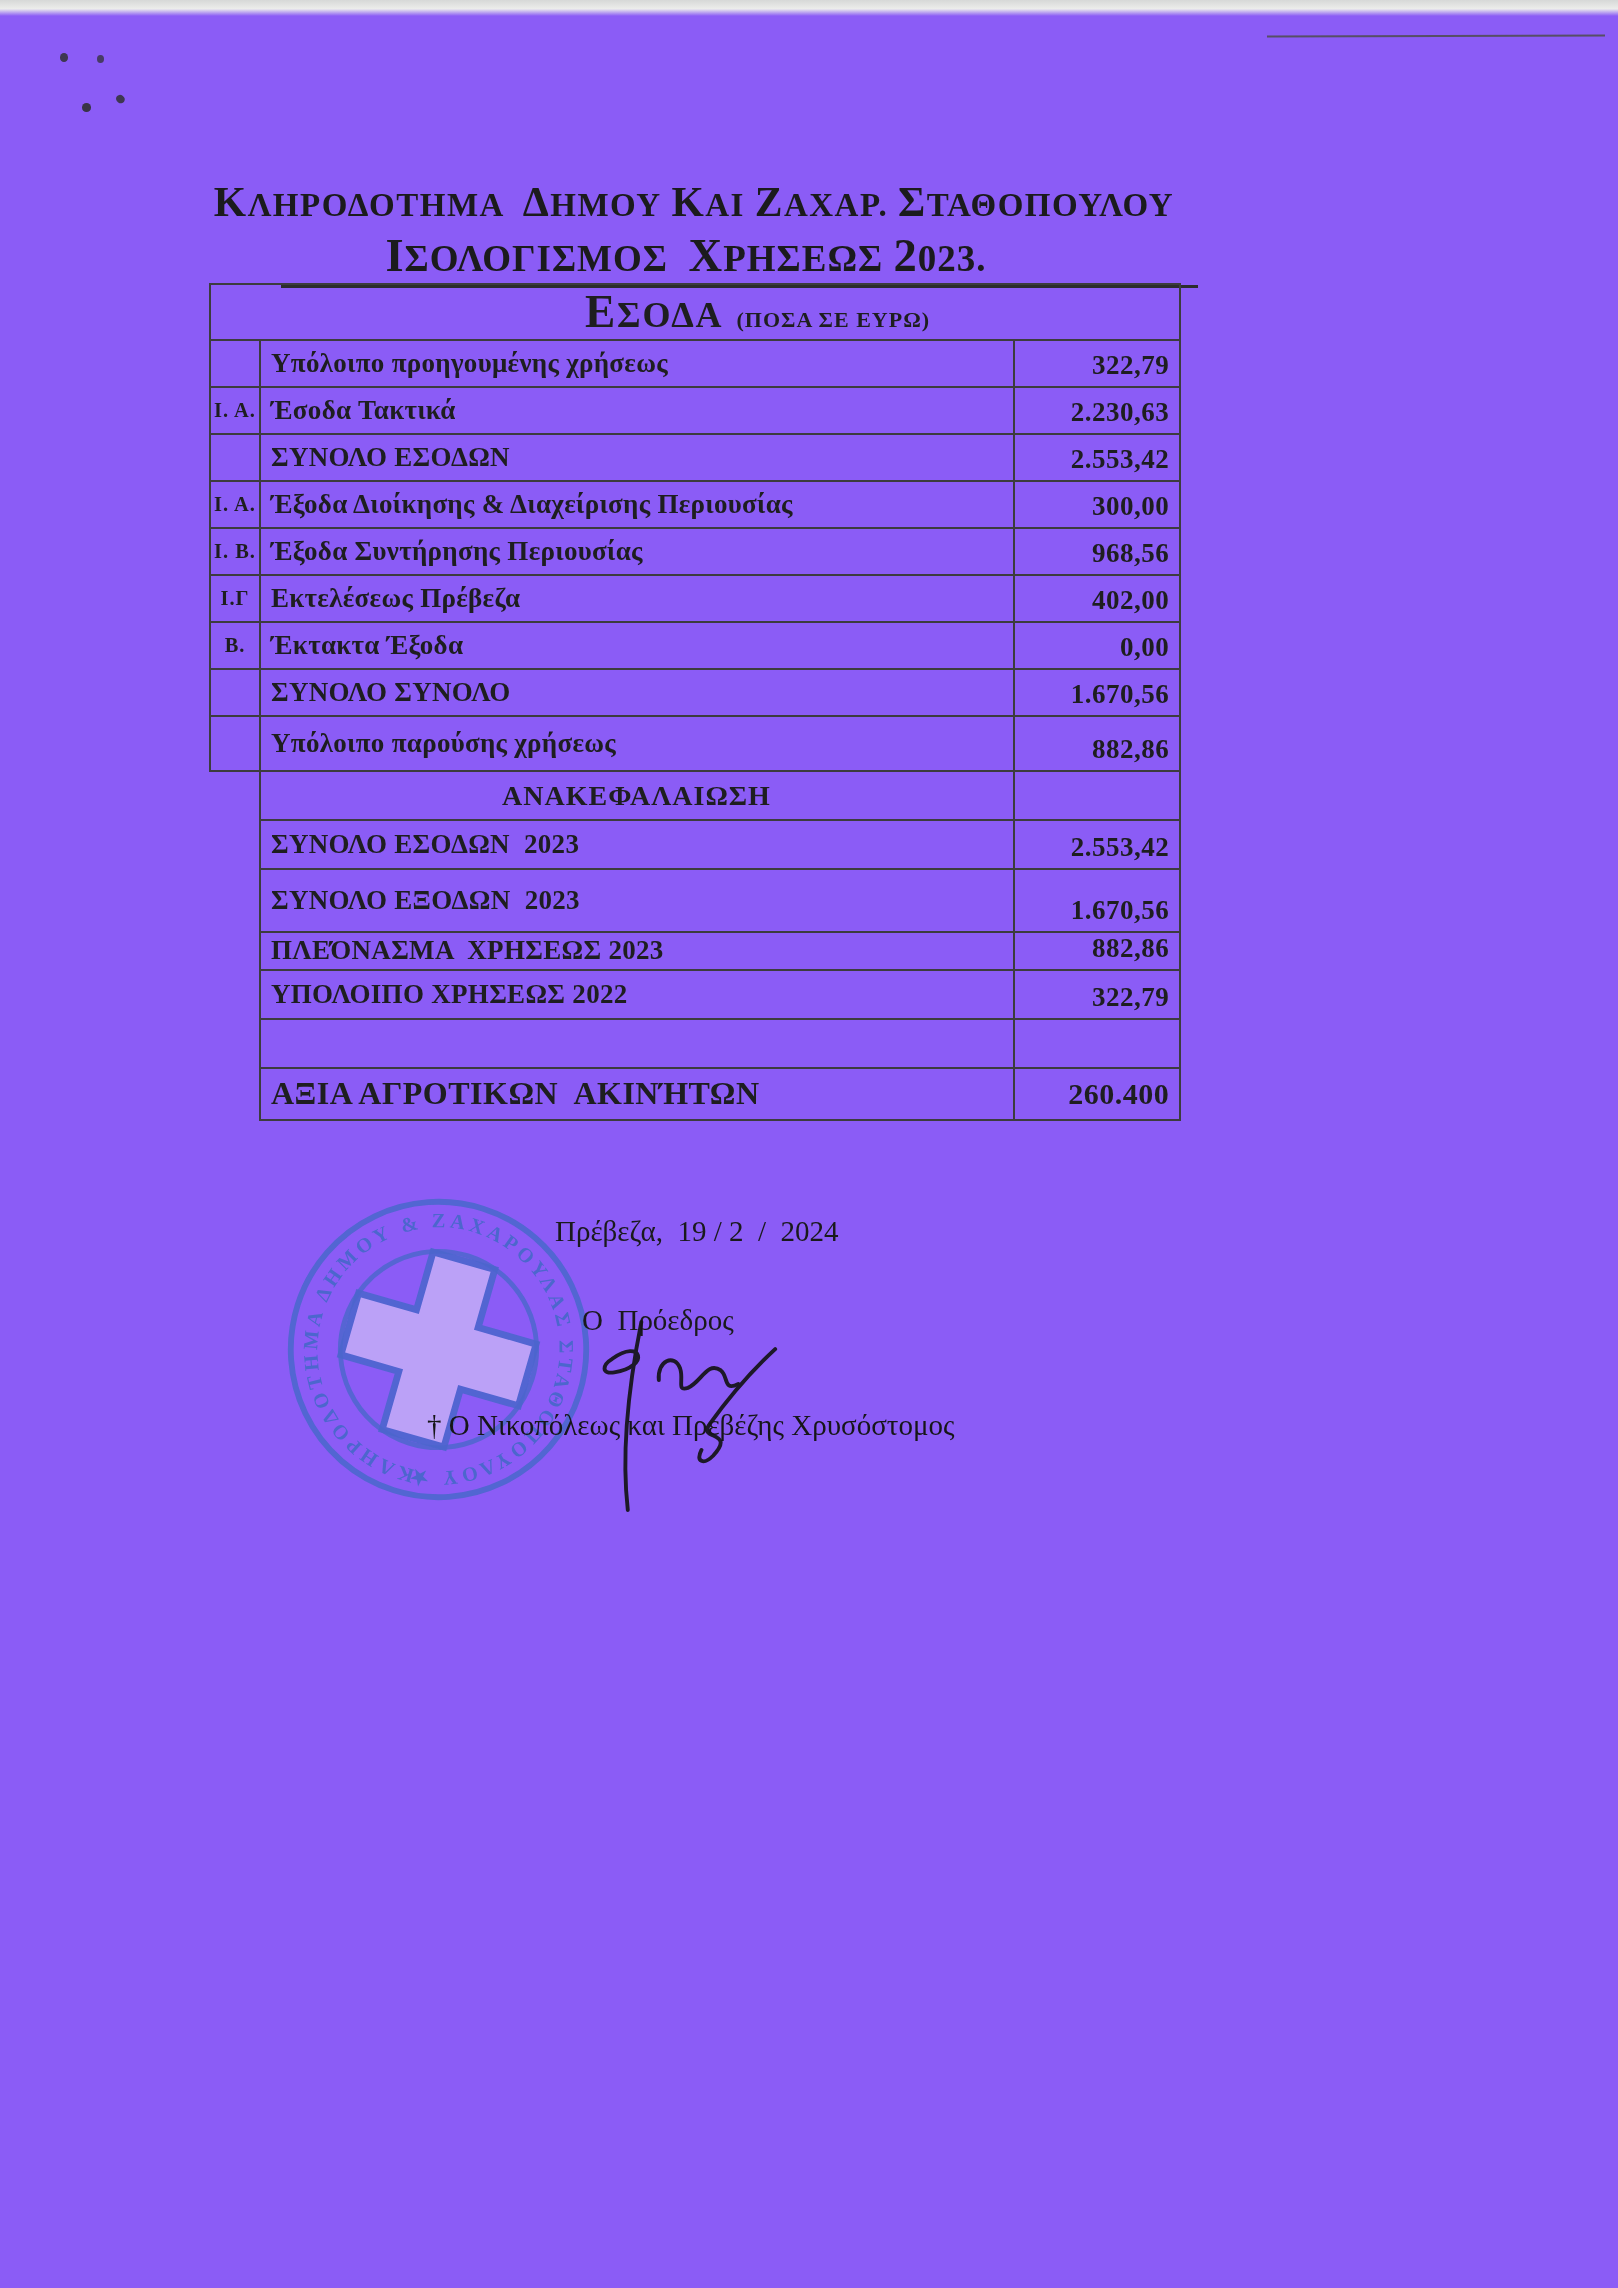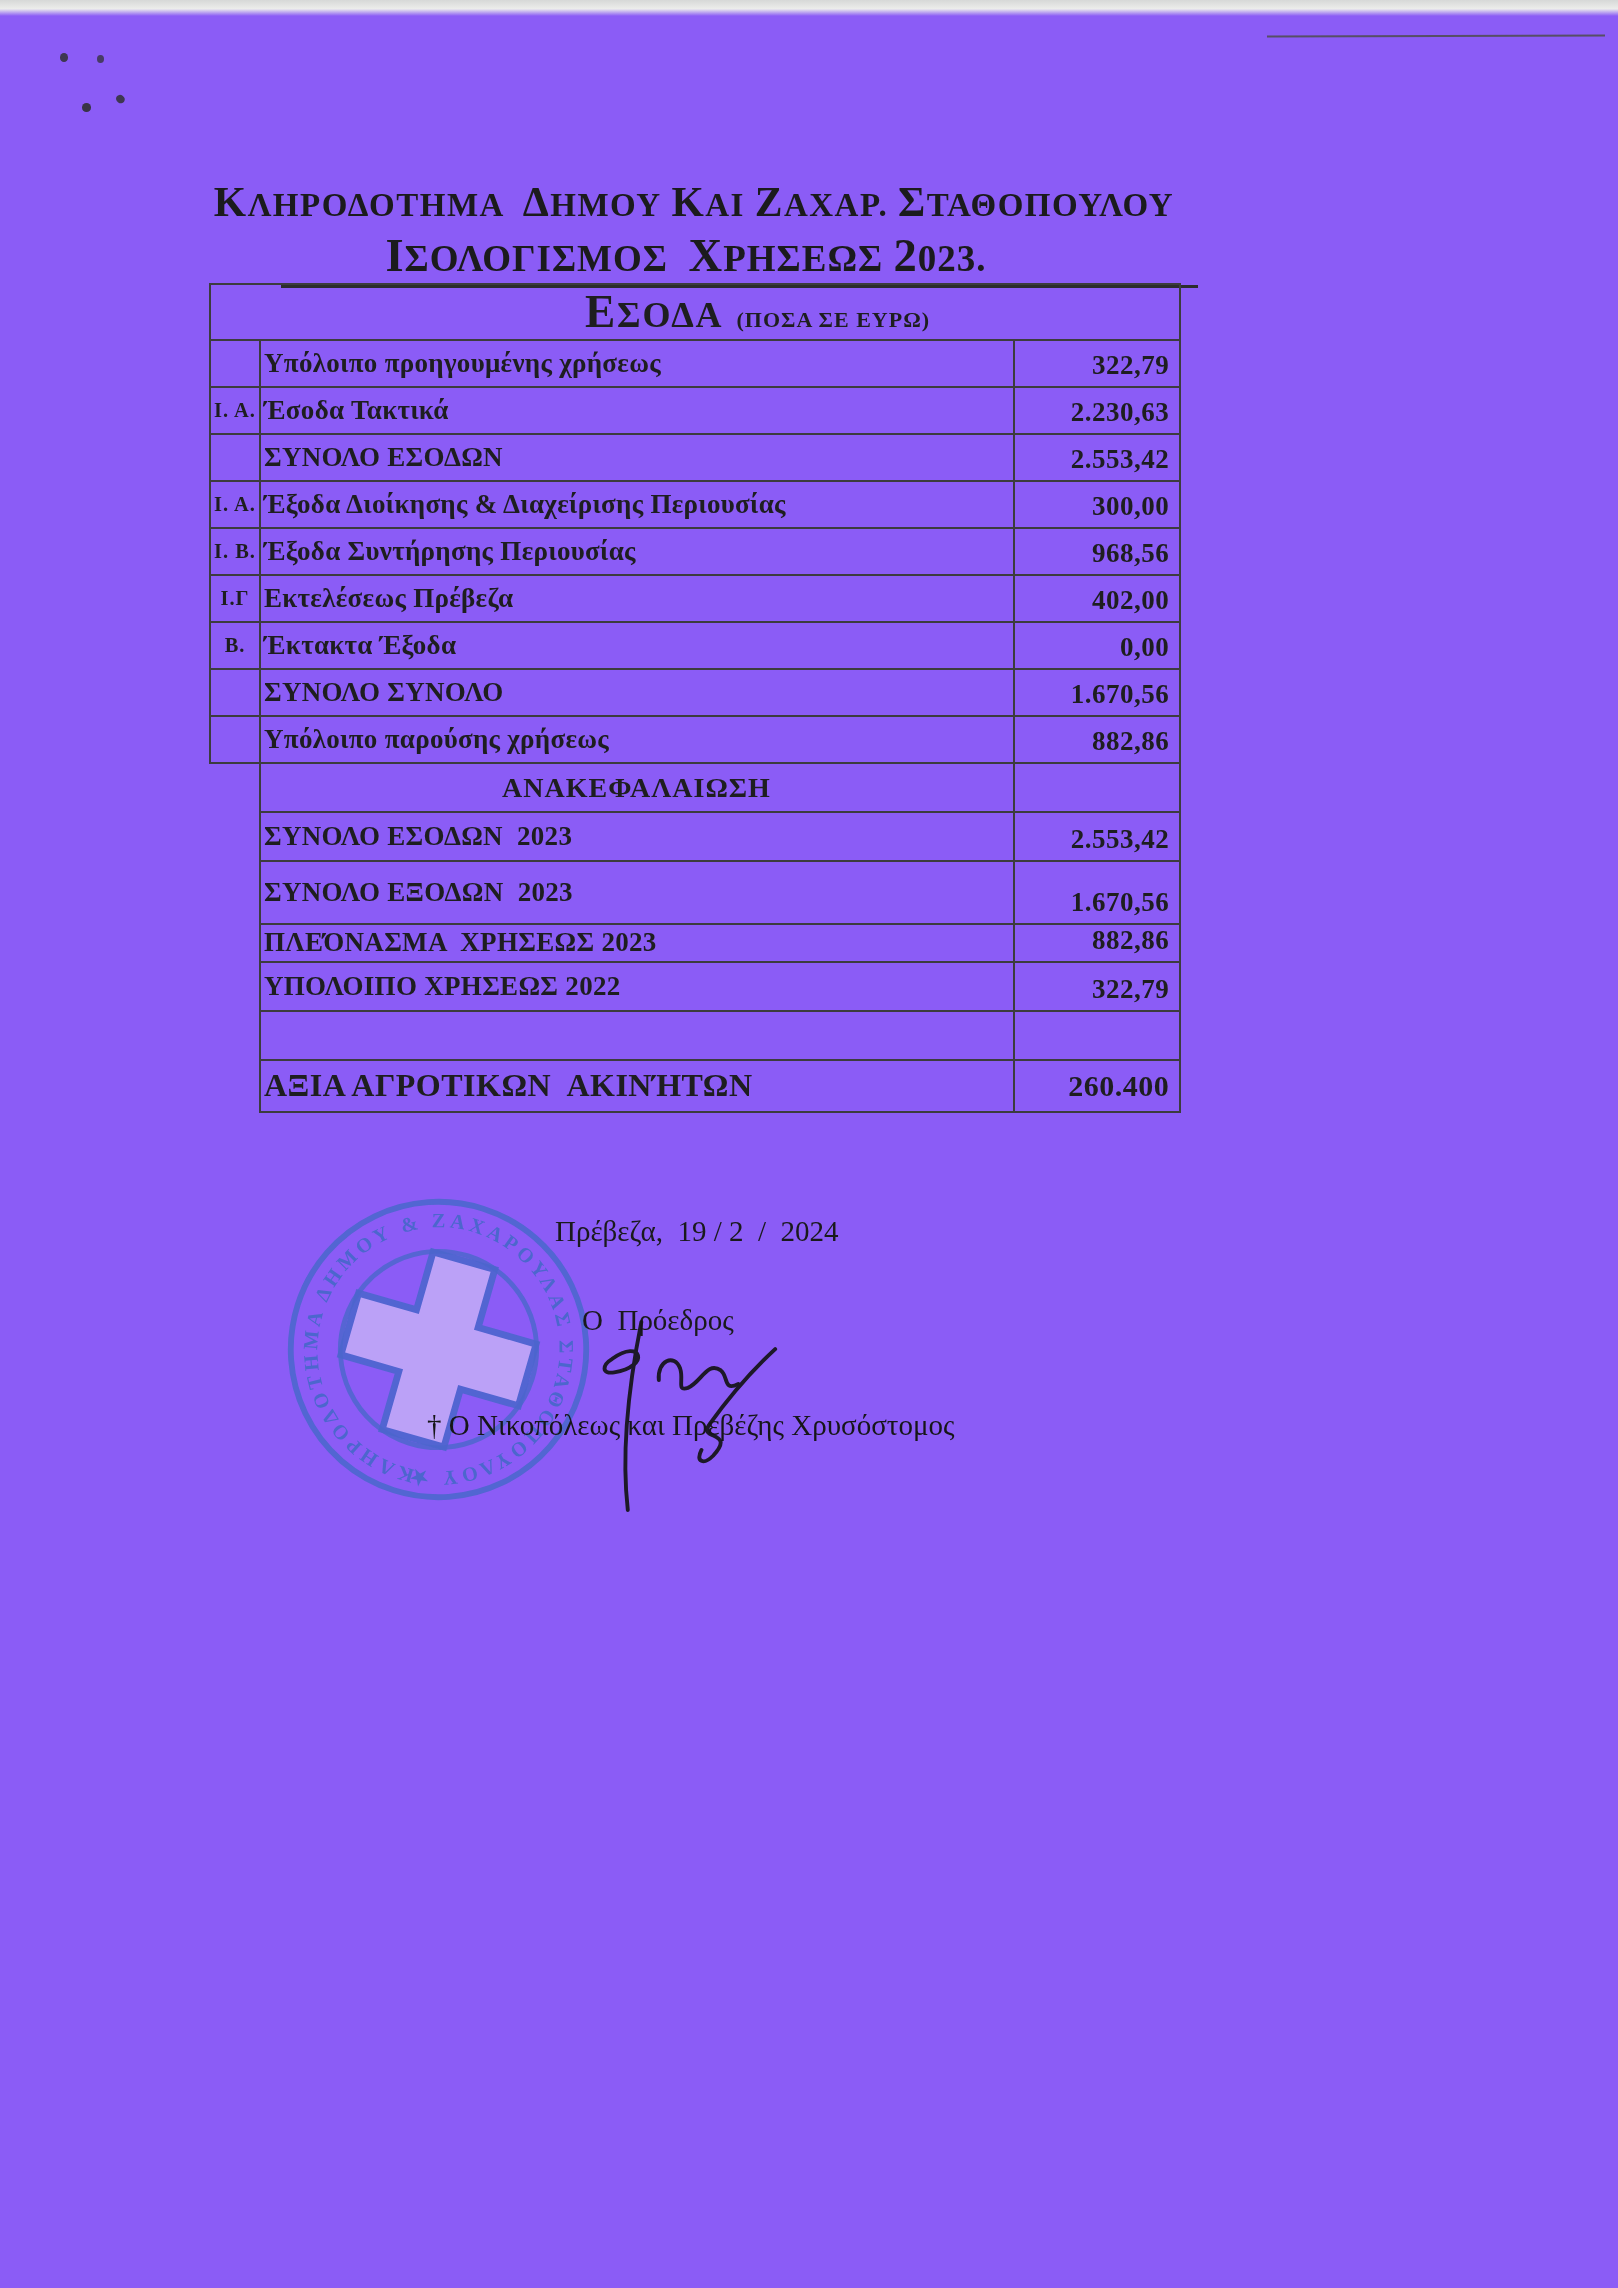--- a/index.html
+++ b/index.html
@@ -40,21 +40,21 @@
     position:absolute; top:283px; left:209px; width:970px;
     border-collapse:collapse; table-layout:fixed;
   }
   table.acct td { border:2.4px solid #3c3c3e; overflow:hidden; }
   td.ghost { border:none !important; }
   td.code {
     font-size:20.4px; font-weight:bold; text-align:center;
     vertical-align:middle; letter-spacing:1px;
   }
   td.label {
-    font-size:27px; font-weight:bold; padding-left:3px;
+    font-size:27px; font-weight:bold; padding-left:10px;
     vertical-align:middle; white-space:pre-wrap; letter-spacing:0.3px;
   }
   td.label.center { text-align:center; padding-left:0; font-size:28px; letter-spacing:1px; }
   td.val {
     font-size:27px; font-weight:bold; text-align:right;
     vertical-align:bottom; padding:0 9.7px 4.9px 0; letter-spacing:0.5px;
   }
   td.section-cell {
     text-align:center; vertical-align:middle; padding-left:126px;
     white-space:nowrap;
@@ -140,21 +140,21 @@
         <tr class="item" style="height: 47px;">
           <td class="code">Β.</td>
           <td class="label">Έκτακτα Έξοδα</td>
           <td class="val">0,00</td>
         </tr>
         <tr class="item" style="height: 47px;">
           <td class="code"></td>
           <td class="label">ΣΥΝΟΛΟ ΣΥΝΟΛΟ</td>
           <td class="val">1.670,56</td>
         </tr>
-        <tr class="item" style="height: 47px;">
+        <tr class="item" style="height: 55px;">
           <td class="code"></td>
           <td class="label">Υπόλοιπο παρούσης χρήσεως</td>
           <td class="val">882,86</td>
         </tr>
         <tr class="recap_header" style="height: 49px;">
           <td class="ghost"></td>
           <td class="label center">ΑΝΑΚΕΦΑΛΑΙΩΣΗ</td>
           <td class="val"></td>
         </tr>
         <tr class="recap" style="height: 49px;">

